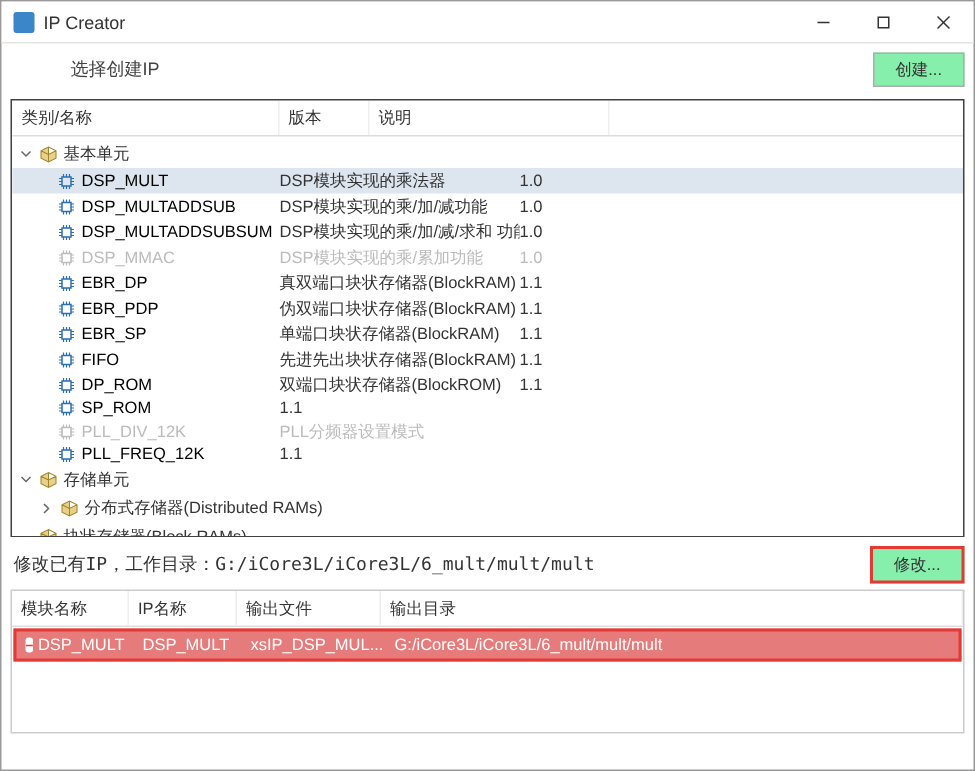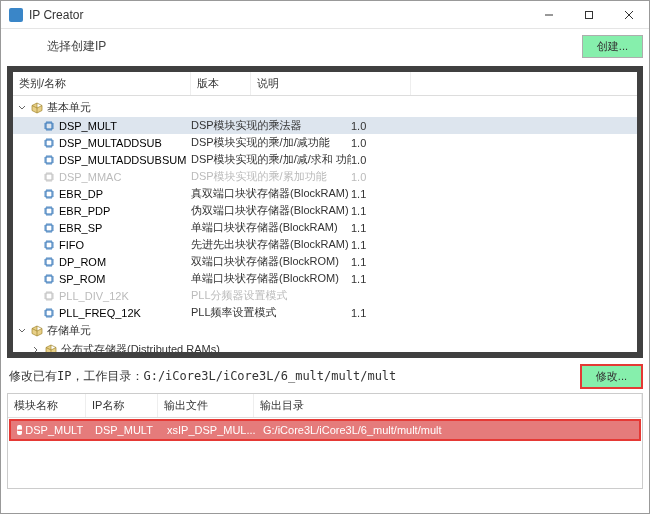--- a/index.html
+++ b/index.html
@@ -8,21 +8,21 @@
     .titlebar-icon { width: 14px; height: 14px; background: #3a86c8; border-radius: 2px; margin-right: 6px; }
     .titlebar-text { flex: 1; font-size: 12px; color: #333; }
     .titlebar-btns { display: flex; }
     .titlebar-btn { width: 40px; height: 28px; display: flex; align-items: center; justify-content: center; cursor: pointer; }
     .titlebar-btn svg { width: 10px; height: 10px; }
     
     .toprow { display: flex; align-items: center; padding: 4px 6px 6px; gap: 6px; }
     .toprow-label { flex: 1; color: #444; font-size: 12px; padding: 4px 2px; border: 1px solid transparent; margin-left: 37px; }
     .btn { padding: 3px 14px; background: #86efac; border: 1px solid #adadad; cursor: pointer; font-size: 11px; color: #333; }
     
-    .tree-panel { border: 6px solid #404040; margin: 0 6px; height: 292px; overflow: auto; background: #fff; }
+    .tree-panel { border: 1px solid #404040; margin: 0 6px; height: 292px; overflow: auto; background: #fff; }
     .tree-header { display: flex; border-bottom: 1px solid #ddd; background: #fff; position: sticky; top: 0; }
     .tree-header-cell { padding: 4px 6px; font-size: 11px; color: #333; border-right: 1px solid #eee; }
     .th-name { width: 178px; }
     .th-desc { width: 160px; }
     .th-ver { width: 60px; }
     
     .tree { padding: 2px 0; }
     .tree-group { padding: 2px 6px 2px 4px; display: flex; align-items: center; gap: 4px; color: #333; }
     .tree-group .chev { cursor: pointer; }
     .cube-icon { width: 12px; height: 12px; display: inline-block; }
@@ -230,21 +230,20 @@
       <div class="tree-row  ">
     <div class="row-name">
           <span class="chip-icon chip-blue">
             <svg viewBox="0 0 12 12">
               <rect x="3" y="3" width="6" height="6" fill="none" stroke-width="1"></rect>
               <path d="M1 4h2M1 6h2M1 8h2M9 4h2M9 6h2M9 8h2M4 1v2M6 1v2M8 1v2M4 9v2M6 9v2M8 9v2" stroke-width="0.8"></path>
             </svg>
           </span>
           <span>SP_ROM</span>
         </div>
-    <div class="row-desc">单端口块状存储器(BlockROM)</div>
     <div class="row-ver">1.1</div>
   </div>
       <div class="tree-row  row-dim">
     <div class="row-name">
           <span class="chip-icon chip-gray">
             <svg viewBox="0 0 12 12">
               <rect x="3" y="3" width="6" height="6" fill="none" stroke-width="1"></rect>
               <path d="M1 4h2M1 6h2M1 8h2M9 4h2M9 6h2M9 8h2M4 1v2M6 1v2M8 1v2M4 9v2M6 9v2M8 9v2" stroke-width="0.8"></path>
             </svg>
           </span>
@@ -256,21 +255,20 @@
       <div class="tree-row  ">
     <div class="row-name">
           <span class="chip-icon chip-blue">
             <svg viewBox="0 0 12 12">
               <rect x="3" y="3" width="6" height="6" fill="none" stroke-width="1"></rect>
               <path d="M1 4h2M1 6h2M1 8h2M9 4h2M9 6h2M9 8h2M4 1v2M6 1v2M8 1v2M4 9v2M6 9v2M8 9v2" stroke-width="0.8"></path>
             </svg>
           </span>
           <span>PLL_FREQ_12K</span>
         </div>
-    <div class="row-desc">PLL频率设置模式</div>
     <div class="row-ver">1.1</div>
   </div>
       <div class="tree-group">
         <svg class="chev" viewBox="0 0 10 10">
           <path d="M2 3 L5 6 L8 3" fill="none" stroke="#666" stroke-width="1"></path>
         </svg>
         <span class="cube-icon"><svg viewBox="0 0 12 12">
             <path d="M6 1 L11 3.5 L11 8.5 L6 11 L1 8.5 L1 3.5 Z M6 1 L6 6 L11 3.5 M6 6 L1 3.5 M6 6 L6 11" fill="#e8d088" stroke="#a0852b" stroke-width="0.7"></path>
           </svg></span>
         <span>存储单元</span>

